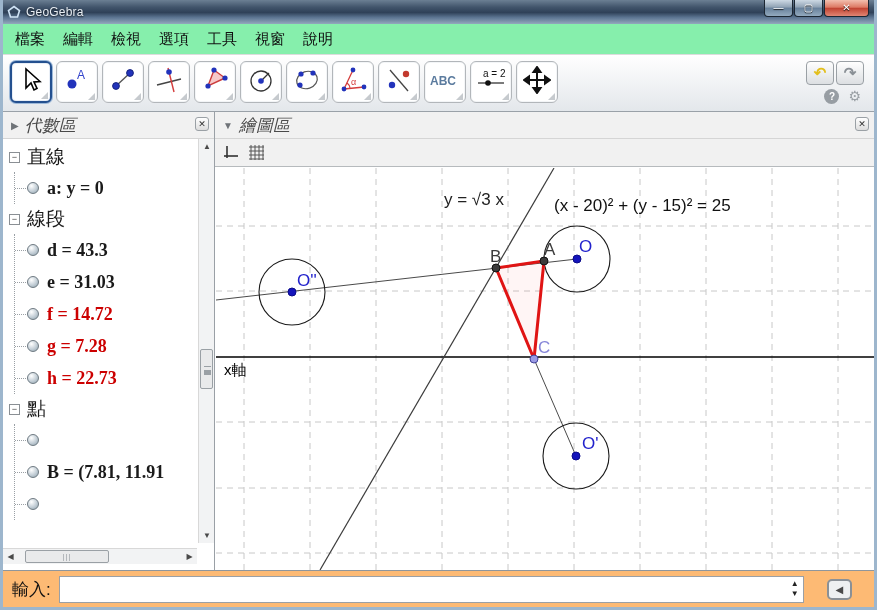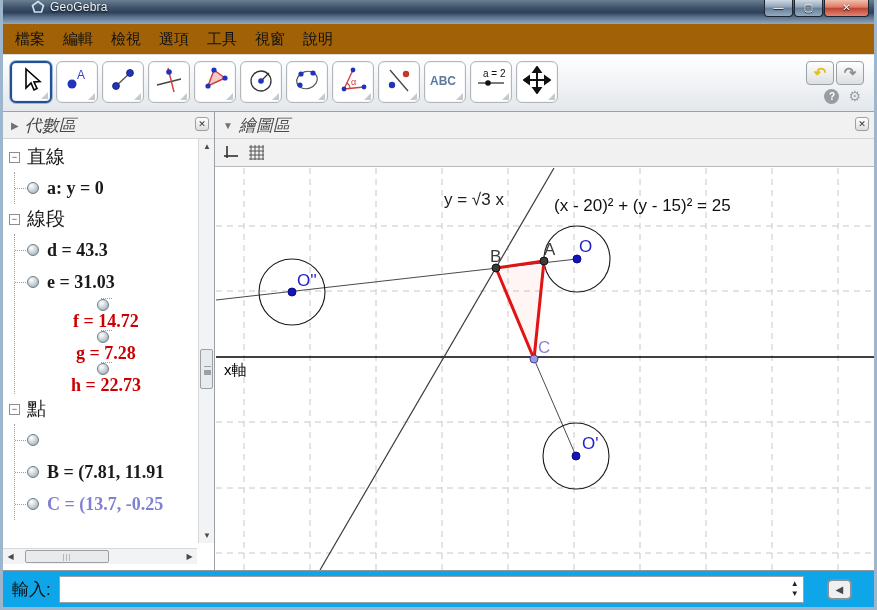--- a/index.html
+++ b/index.html
@@ -3,33 +3,33 @@
 <meta charset="utf-8">
 <style>
   * { margin:0; padding:0; box-sizing:border-box; }
   body { font-family:"Liberation Sans", sans-serif; background:#222; }
   .window { position:relative; width:877px; height:610px; overflow:hidden;
             background:#f0f0f0; border-left:3px solid #9db6cd; border-right:3px solid #9db6cd;
             border-bottom:3px solid #9db6cd; }
   
   .titlebar { position:absolute; left:-3px; top:0; width:877px; height:24px;
     background:linear-gradient(180deg,#6b7f93 0%,#41546b 30%,#2f4158 52%,#5a7390 72%,#93a9bd 100%);
-    display:flex; color:#e9eff5; font-size:12px;
-    text-shadow:0 1px 2px rgba(0,0,0,.8);padding-left:24px; }
+    display:flex; align-items:center; color:#e9eff5; font-size:12px;
+    text-shadow:0 1px 2px rgba(0,0,0,.8); }
   .app-icon { margin:0 5px 0 7px; display:flex; }
   .title-text { letter-spacing:.2px; }
   .win-controls { position:absolute; right:8px; top:0; display:flex; }
   .win-btn { height:17px; border:1px solid #1c2733; border-top:none; border-radius:0 0 4px 4px;
     margin-left:1px; color:#fff; font-size:10px; line-height:15px; text-align:center;
     background:linear-gradient(#cdd9e4,#8fa2b4 45%,#67809a 50%,#93aabf);
     text-shadow:0 1px 1px #000; cursor:default; }
   .win-btn.min, .win-btn.max { width:29px; }
   .win-btn.close { width:45px; background:linear-gradient(#f2bfae,#dd7a64 45%,#c14432 52%,#e08573); }
   
-  .menubar { position:absolute; left:0; top:24px; width:871px; height:31px; background:#a16207;
+  .menubar { position:absolute; left:0; top:24px; width:871px; height:31px; background:#86efac;
     border-bottom:1px solid #dcdcdc; display:flex; align-items:center; padding-left:3px; }
   .menu-item { font-size:15px; color:#111; padding:5px 9px; cursor:default; }
   
   .toolbar { position:absolute; left:0; top:55px; width:871px; height:57px;
     background:linear-gradient(#ffffff,#e3e7eb); border-bottom:1px solid #9aa1a8; }
   .tools { position:absolute; left:7px; top:6px; display:flex; gap:4px; }
   .tool-btn { width:42px; height:42px; background:#fff; border:1px solid #b2b6ba; border-radius:6px;
     position:relative; display:flex; align-items:center; justify-content:center;
     box-shadow:inset 0 0 0 1px #f3f5f7; cursor:pointer; }
   .tool-btn::after { content:''; position:absolute; right:2px; bottom:2px;
@@ -63,21 +63,21 @@
     padding-top:3px; }
   .tree-group-label { display:flex; align-items:center; height:30px; font-size:19px; color:#1a1a1a; }
   .minus-box { width:11px; height:11px; border:1px solid #8a8f94; background:#fff; font-size:9px;
     line-height:9px; text-align:center; color:#444; margin:0 7px 0 6px; cursor:pointer; }
   .tree-children { margin-left:11px; border-left:1px dotted #9aa0a5; }
   .tree-item { display:flex; align-items:center; height:32px; font-size:18px; font-weight:bold;
     color:#1a1a1a; white-space:nowrap; cursor:default;font-family:Liberation Serif, serif; }
   .tree-item::before { content:''; width:11px; border-top:1px dotted #9aa0a5; }
   .marble { width:12px; height:12px; border-radius:50%; border:1px solid #6e7a82; margin:0 8px 0 1px;
     background:radial-gradient(circle at 35% 30%, #ffffff, #c3ced6 55%, #8da0ab); flex:0 0 12px; }
-  .c-red { color:#cc0000;flex-direction:column; }
+  .c-red { color:#cc0000; }
   .c-violet { color:#8080d5; }
   
   .vscroll { position:absolute; right:0; top:27px; width:16px; height:404px; background:#f2f3f4;
     border-left:1px solid #d8d8d8; }
   .scroll-arrow { width:16px; height:15px; text-align:center; font-size:8px; line-height:15px;
     color:#4a4a4a; background:#f2f3f4; cursor:pointer; }
   .vscroll .down { position:absolute; bottom:0; }
   .vthumb { position:absolute; left:1px; top:210px; width:13px; height:40px; background:#e9eaeb;
     border:1px solid #9aa0a5; border-radius:2px; cursor:pointer; }
   .vthumb::after { content:''; position:absolute; left:3px; top:16px; width:7px; height:1px;
@@ -92,21 +92,21 @@
   .hthumb { position:absolute; left:22px; top:1px; width:84px; height:13px; background:#e9eaeb;
     border:1px solid #9aa0a5; border-radius:2px; font-size:8px; line-height:12px; text-align:center;
     color:#9aa0a5; letter-spacing:1px; cursor:pointer; }
   
   .gfx-toolbar { height:28px; background:#f1f1f1; border-bottom:1px solid #b6babd;
     display:flex; align-items:center; gap:8px; padding-left:8px; }
   .gfx-tb-icon { cursor:pointer; display:flex; }
   .canvas { position:absolute; left:1px; top:56px; width:659px; height:402px; background:#fff;
     overflow:hidden; }
   
-  .inputbar { position:absolute; left:0; top:570px; width:871px; height:37px; background:#0ea5e9;
+  .inputbar { position:absolute; left:0; top:570px; width:871px; height:37px; background:#fdba74;
     border-top:1px solid #8f969c; display:flex; align-items:center; }
   .input-label { font-size:17px; color:#111; margin:0 8px 0 9px; }
   .input-wrap { position:relative; width:745px; height:27px; }
   .cmd-input { width:100%; height:100%; border:1px solid #9aa0a6; background:#fff; font-size:15px;
     padding:0 22px 0 6px; font-family:"Liberation Sans", sans-serif; }
   .spinner { position:absolute; right:5px; top:3px; display:flex; flex-direction:column;
     font-size:8px; line-height:10px; color:#222; cursor:pointer; }
   .cmd-list-btn { margin-left:23px; width:25px; height:21px; border:2px solid #8a9096;
     border-radius:5px; background:#eef0f1; color:#4a4a4a; font-size:10px; line-height:17px;
     text-align:center; cursor:pointer; }
@@ -324,21 +324,20 @@
         <div class="tree-children">
           <div class="tree-item">
               <span class="marble"></span>
             </div>
           <div class="tree-item">
               <span class="marble"></span>
               <span>B = (7.81, 11.91</span>
             </div>
           <div class="tree-item c-violet">
               <span class="marble"></span>
-              <span>C = (13.7, -0.25</span>
             </div>
 
         </div>
       </div>
 
       <div class="vscroll">
         <div class="scroll-arrow">▲</div>
         <div class="vthumb"></div>
         <div class="scroll-arrow down">▼</div>
       </div>

